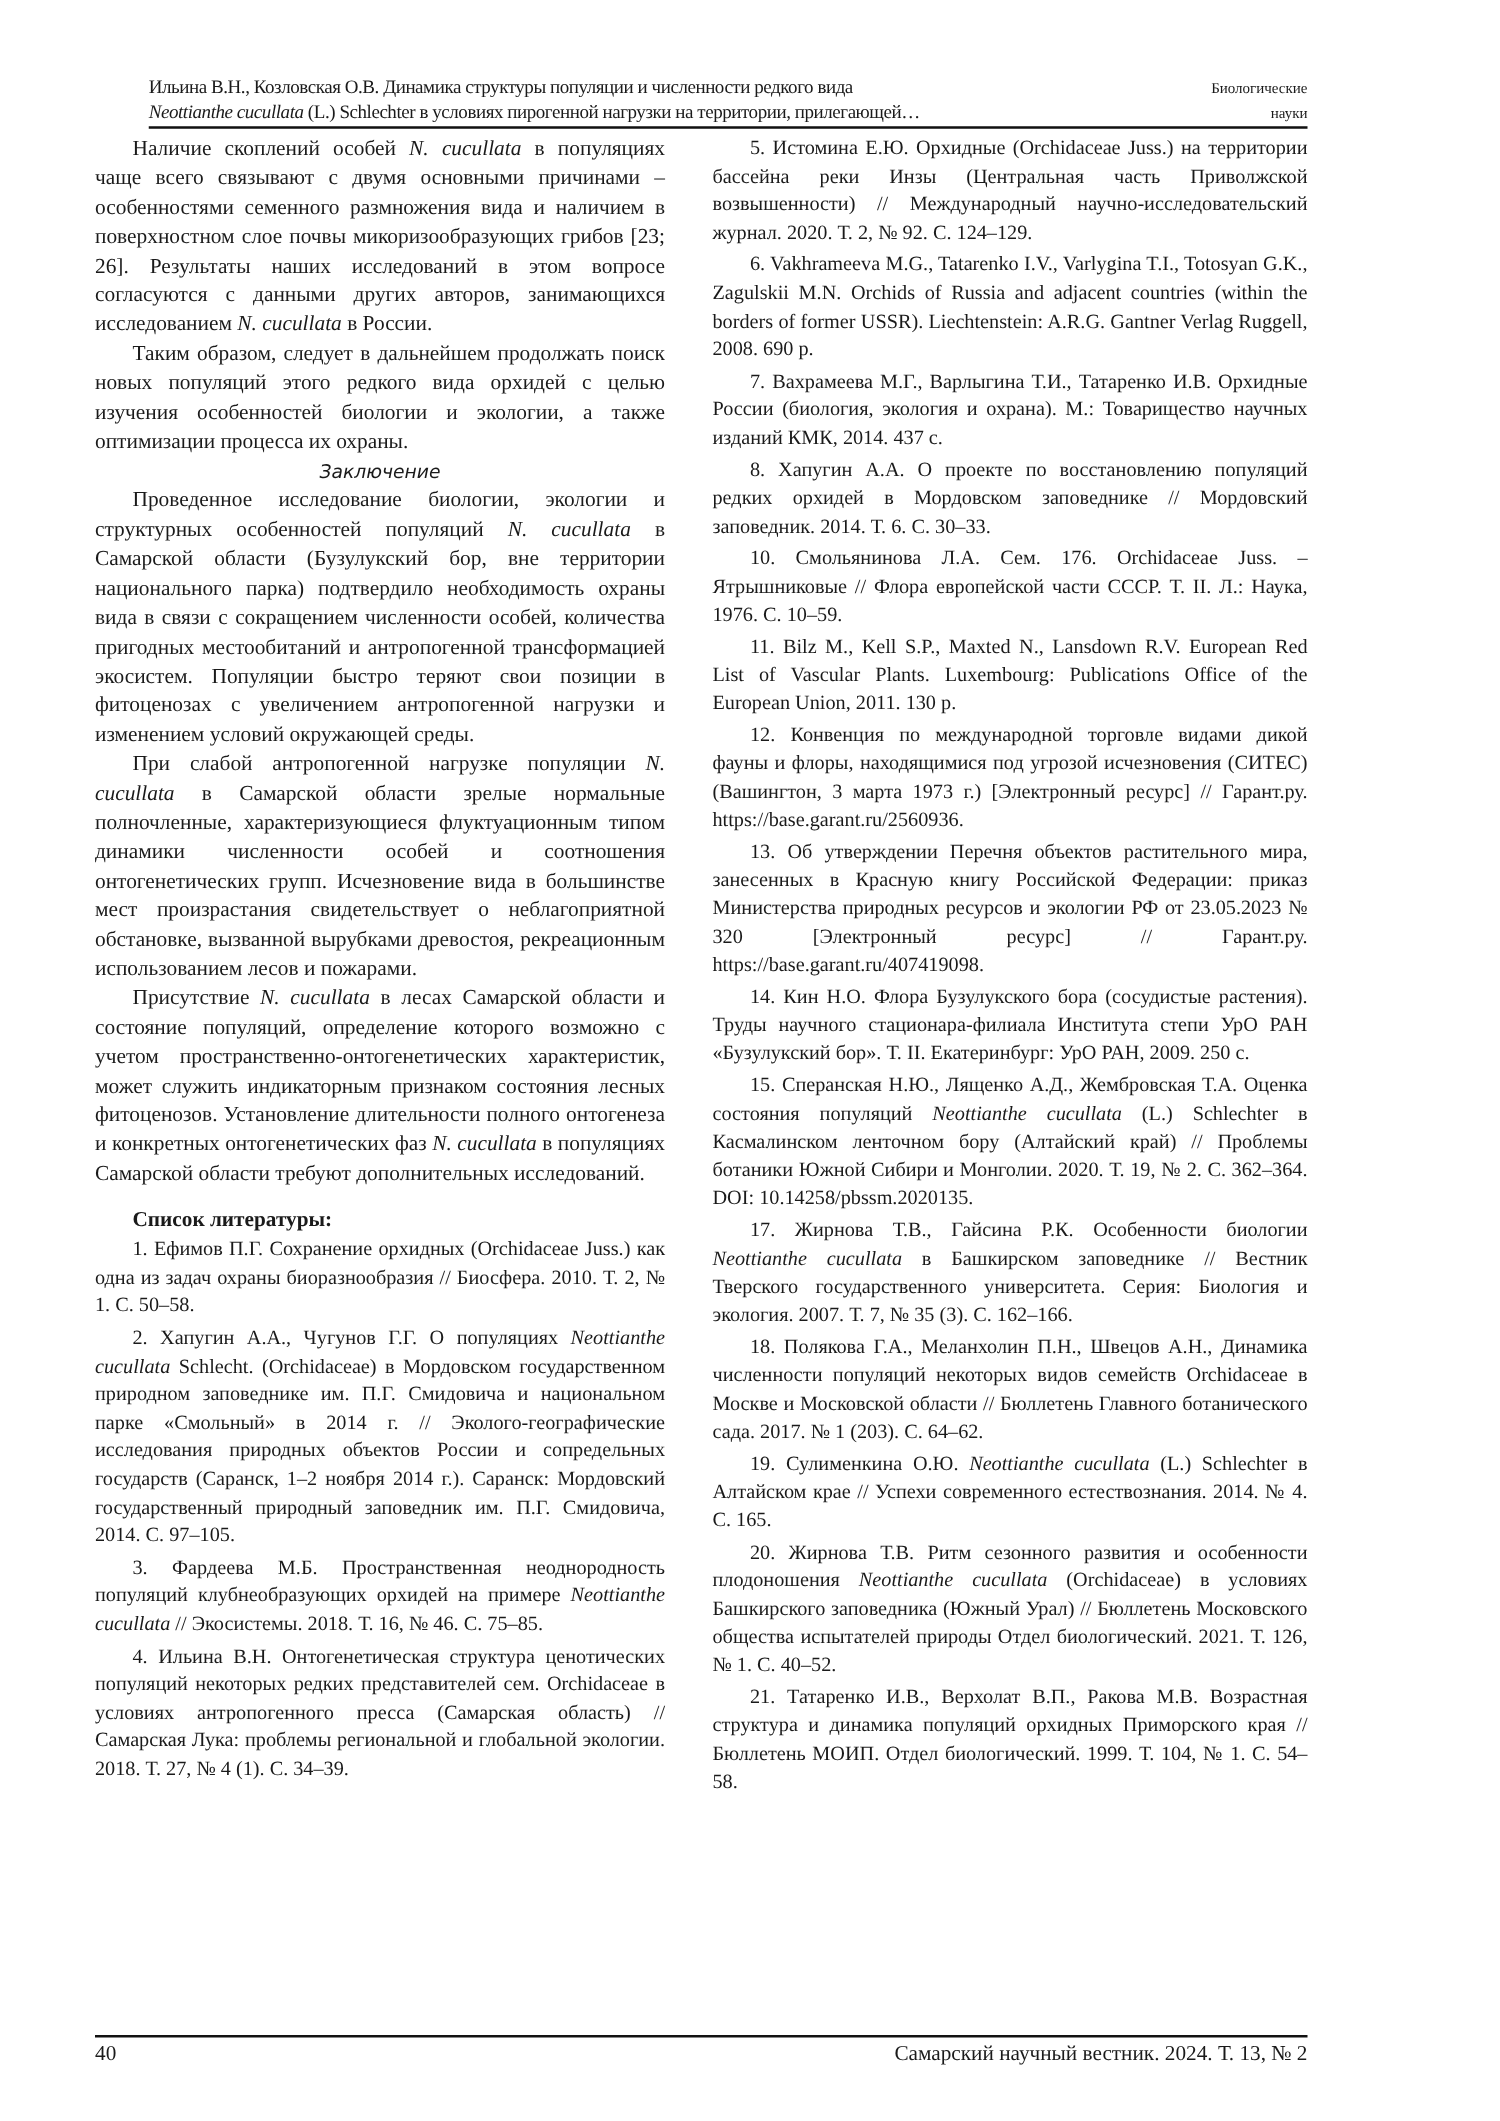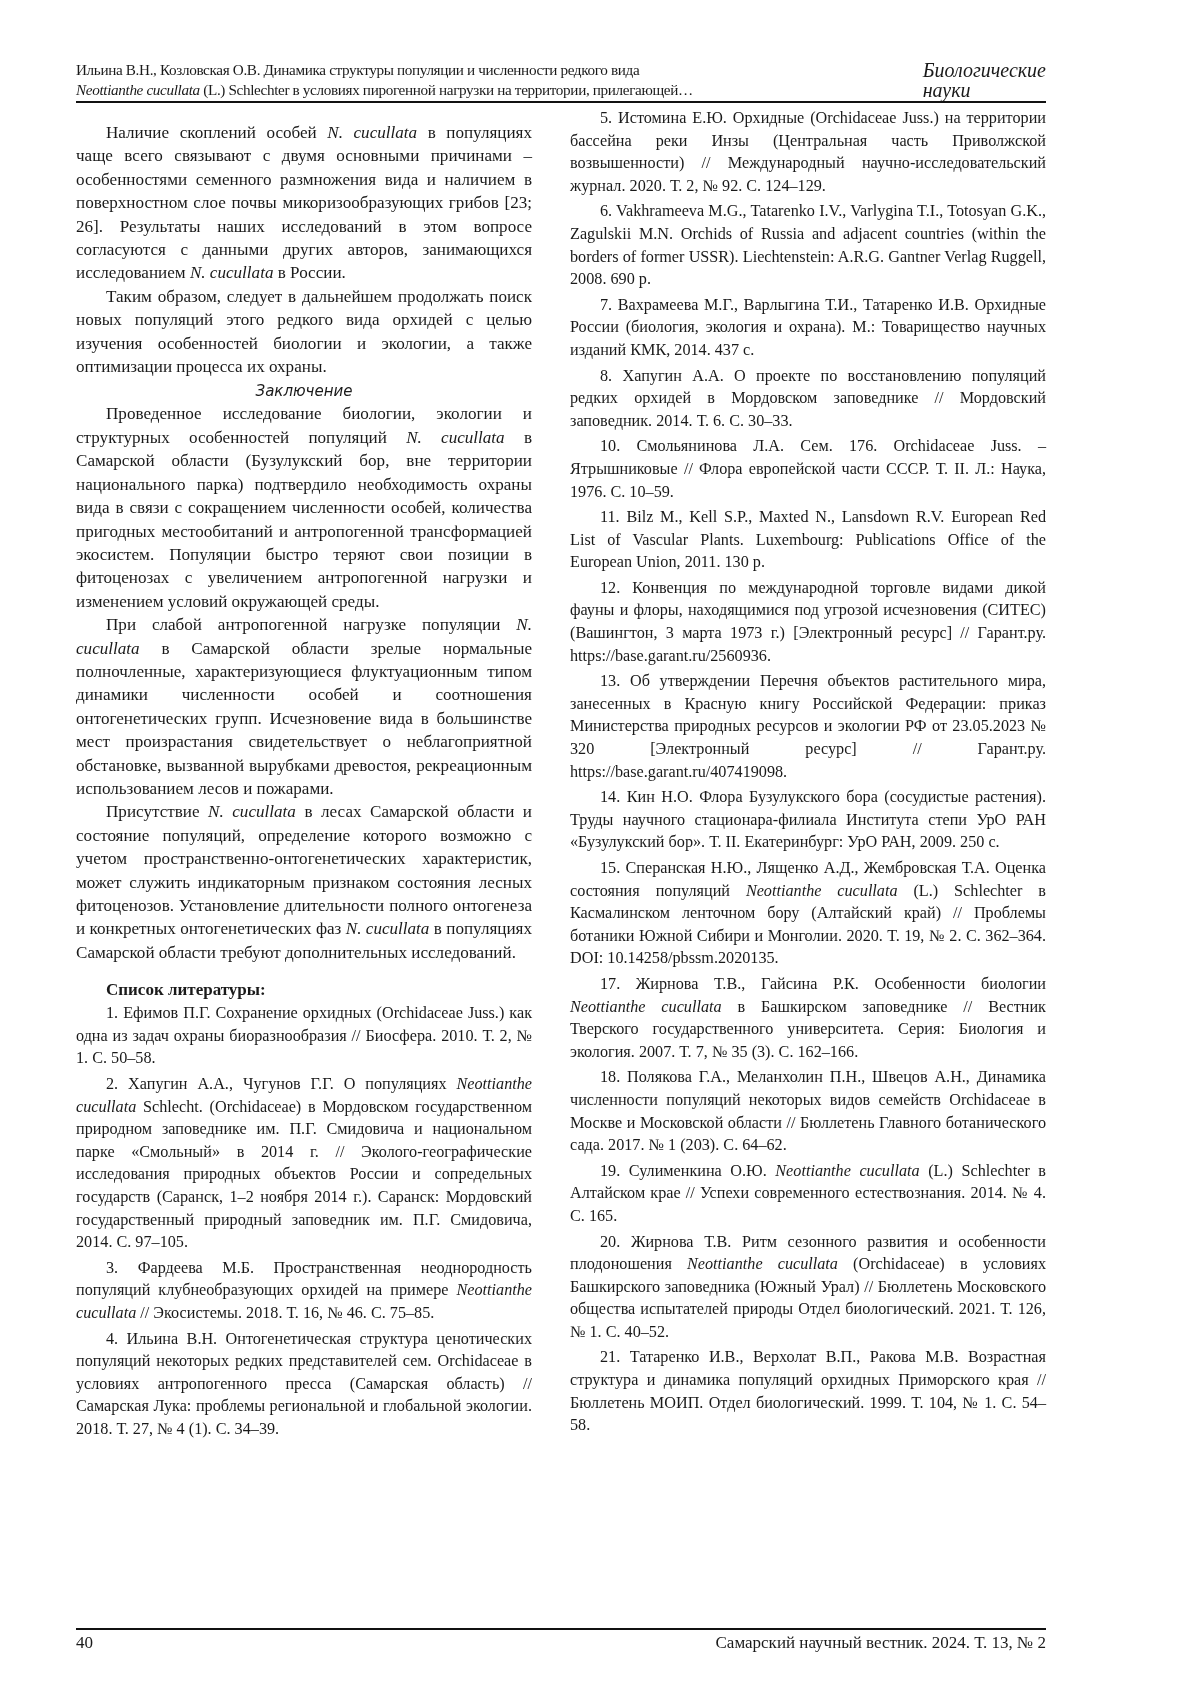--- a/index.html
+++ b/index.html
@@ -1,25 +1,25 @@
 <!DOCTYPE html>
 <html><head>
 <meta charset="utf-8">
 <style>
   html, body { margin:0; padding:0; background:#ffffff; }
   body { width:1200px; height:1697px; position:relative; overflow:hidden;
          font-family:"Liberation Serif", "DejaVu Serif", serif; color:#1a1a1a; }
   .page { position:absolute; left:76px; top:58px; width:970px; }
-  .header { position:relative; height:44px; font-size:15.2px; line-height:20px; }
+  .header { position:relative; height:44px; font-size:15.2px; line-height:20px;margin-left:43px; }
   .header .left { position:absolute; left:0; top:2px; width:840px; letter-spacing:-0.35px; }
-  .header .right { position:absolute; right:0; top:2px; text-align:left; font-style:italic; font-size:20px; }
+  .header .right { position:absolute; right:0; top:2px; text-align:right; font-size:12px; }
   .rule-top { position:absolute; left:0; right:0; top:43px; border-top:2px solid #111; }
   .cols { position:absolute; top:49px; left:0; width:970px; }
   .col { position:absolute; top:0; width:456px; font-size:17.1px; line-height:23.4px; text-align:justify; }
-  .col.left { left:0;margin-top:14px; }
+  .col.left { left:0; }
   .col.right { left:494px; width:476px; font-size:16.2px; line-height:22.6px; }
   p { margin:0; text-indent:30px; }
   .col.right p { text-indent:30px; margin-bottom:3px; }
   .col.left .ref { margin-bottom:3px; font-size:16.2px; line-height:22.6px; }
   i { font-style:italic; }
   .section-title { text-align:center; font-family:"DejaVu Sans", sans-serif; font-style:italic; font-size:15px; line-height:22px; margin:2px 0 0 0; text-indent:0; }
   .refs-title { font-weight:bold; font-size:17px; line-height:24px; margin-top:14px; text-indent:30px; }
   .rule-bottom { position:absolute; left:76px; width:970px; top:1628px; border-top:2px solid #111; }
   .footer { position:absolute; left:76px; width:970px; top:1632px; font-size:17px; line-height:22px; }
   .footer .pnum { position:absolute; left:0; top:0;text-align:right; }

